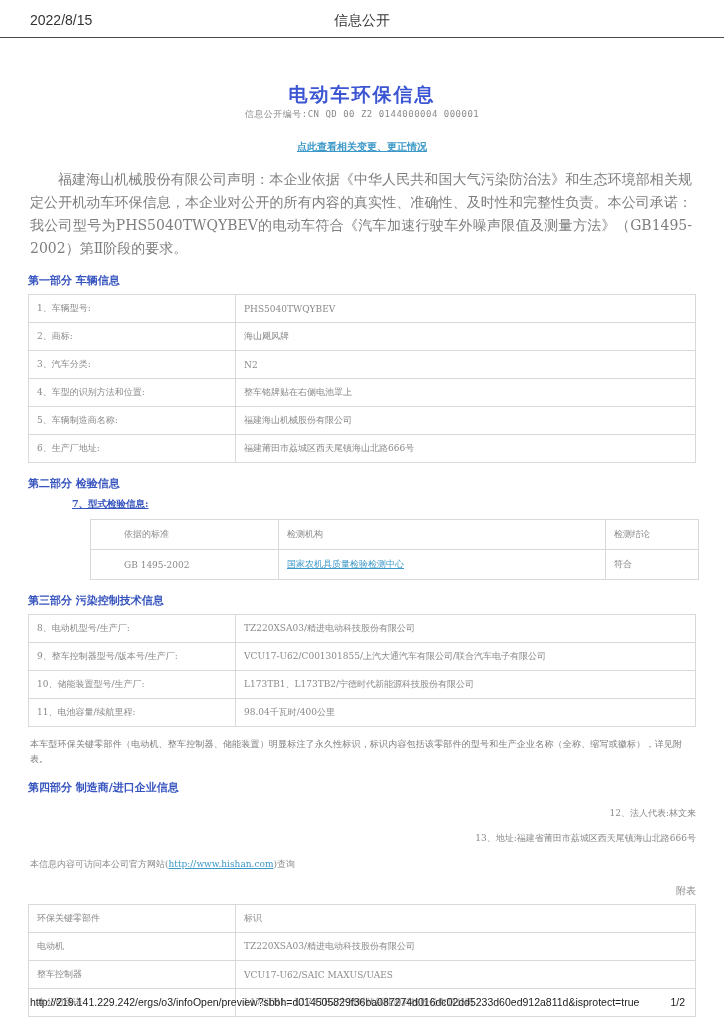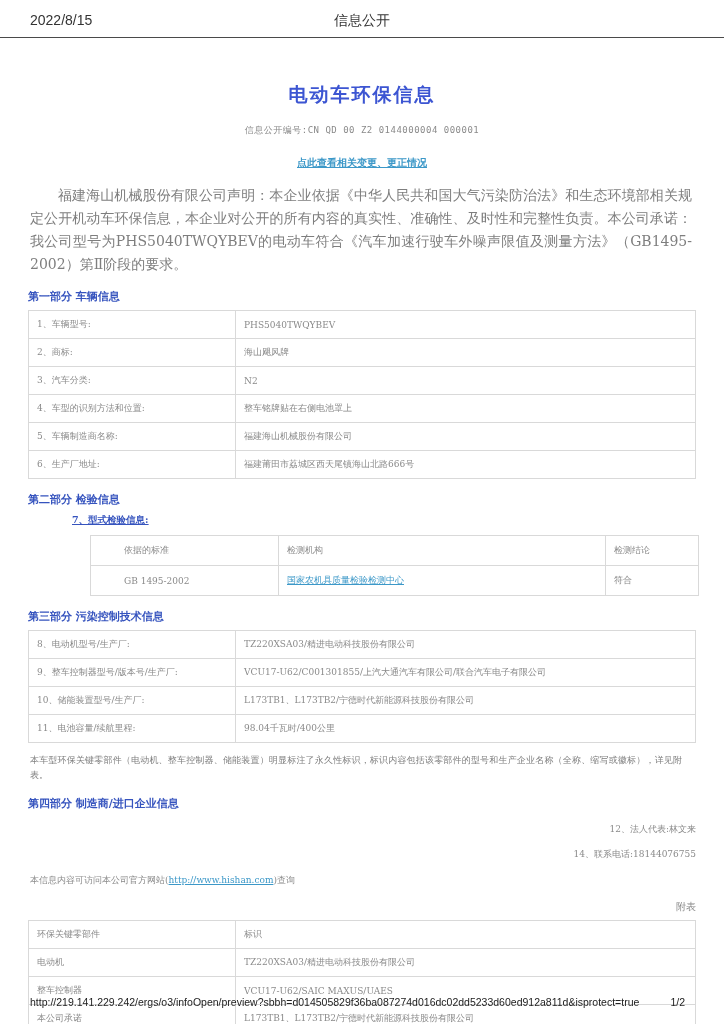--- a/index.html
+++ b/index.html
@@ -22,21 +22,21 @@
   .ph-right{flex:1;}
 
   .content{padding:0 28px;}
 
   h1{
     margin:44px 0 0 0;text-align:center;
     font-size:19px;letter-spacing:2px;font-weight:bold;color:#3c55d2;
     font-family:"DejaVu Sans", sans-serif;
   }
   .code-line{
-    margin-top:16px;text-align:center;
+    text-align:center;
     font-family:"DejaVu Sans Mono", monospace;
     font-size:9px;color:#8a8a8a;letter-spacing:.5px;
   }
   .link-line{margin-top:14px;text-align:center;}
   .link-line a{
     font-size:10px;font-weight:bold;color:#3c98c8;text-decoration:underline;
   }
   .declaration{
     margin:14px 4px 0 2px;
     font-size:14px;color:#7e7e7e;line-height:23px;
@@ -174,21 +174,21 @@
         <td class="k">11、电池容量/续航里程:</td>
         <td class="v">98.04千瓦时/400公里</td>
       </tr>
     </tbody>
       </table>
 
     <p class="note">本车型环保关键零部件（电动机、整车控制器、储能装置）明显标注了永久性标识，标识内容包括该零部件的型号和生产企业名称（全称、缩写或徽标），详见附表。</p>
 
     <h2>第四部分 制造商/进口企业信息</h2>
     <p class="item-line">12、法人代表:林文来</p>
-    <p class="item-line">14、联系电话:18144076755</p>
+    <p class="item-line">13、地址:福建省莆田市荔城区西天尾镇海山北路666号</p>
 
     <p class="site-line"><span>本信息内容可访问本公司官方网站(</span><a class="site-link" href="#">http://www.hishan.com</a><span>)查询</span></p>
 
     <p class="fubiao">附表</p>
 
     <table class="kv">
       <tbody>
           <tr>
         <td class="k">环保关键零部件</td>
         <td class="v">标识</td>

